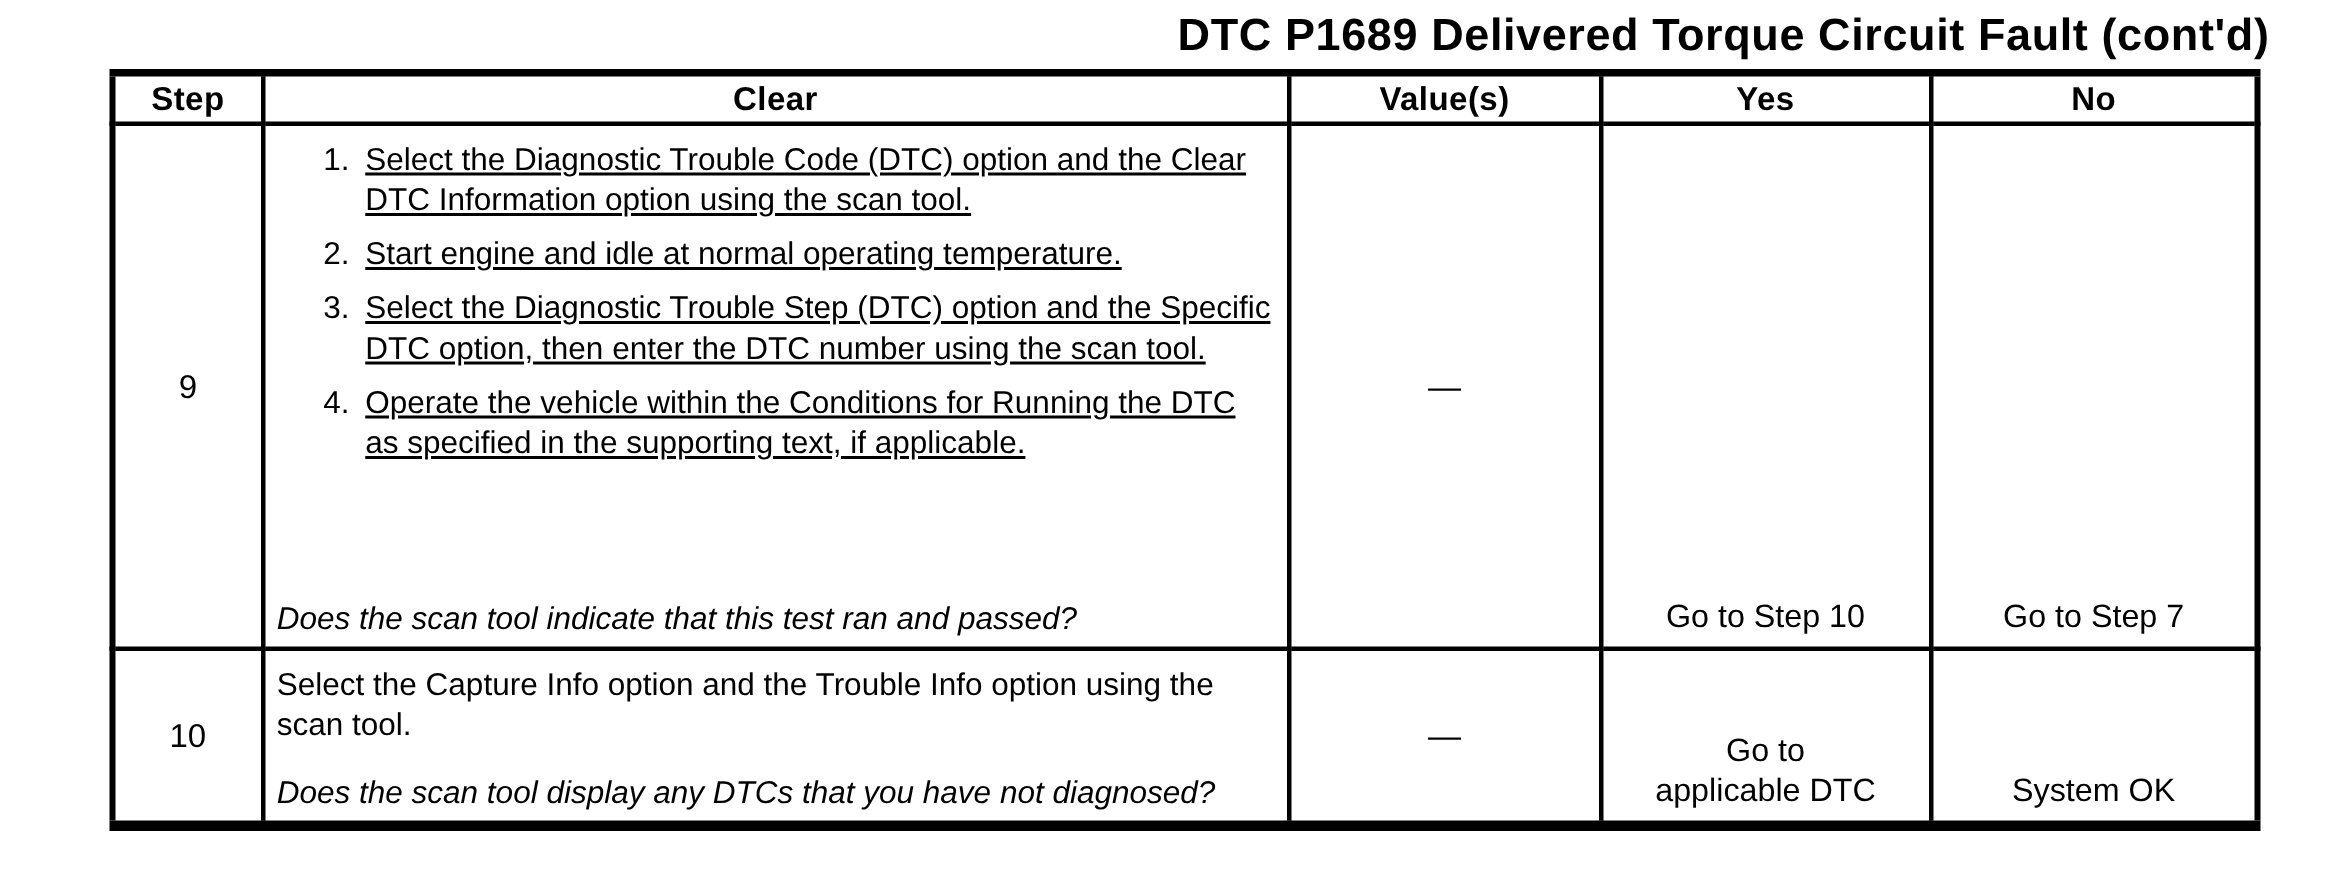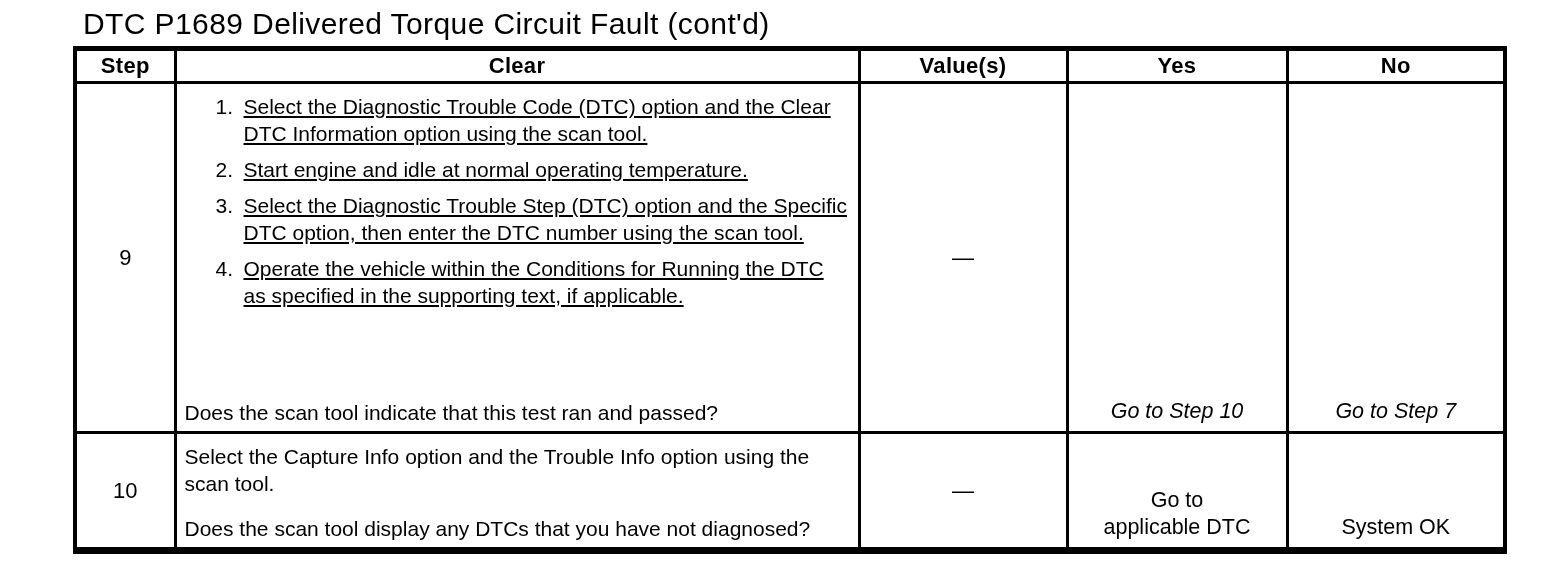--- a/index.html
+++ b/index.html
@@ -11,22 +11,22 @@
     width: 1568px;
     height: 580px;
     overflow: hidden;
     font-family: "Liberation Sans", sans-serif;
     color: #000;
     -webkit-font-smoothing: antialiased;
   }
   .page-title {
     width: 1430px;
     margin-left: 83px;
-    text-align: left;
-    font-weight: normal;
+    text-align: right;
+    font-weight: bold;
     font-size: 30px;
     letter-spacing: 0.4px;
     padding-top: 7px;
     white-space: nowrap;
   }
   table.dtc-table {
     border-collapse: collapse;
     table-layout: fixed;
     width: 1430px;
     margin-left: 73px;
@@ -79,35 +79,35 @@
   }
   .action-item .item-text {
     flex: 1;
     text-decoration: underline;
   }
   .action-paragraph {
     margin: 0;
   }
   .action-question {
     margin-top: auto;
+    font-style: italic;
   }
   td.value-cell {
     text-align: center;
     vertical-align: middle;
     font-size: 22px;
   }
   td.result-cell {
     text-align: center;
     vertical-align: bottom;
     padding: 0 6px 6px 6px;
     font-size: 21.5px;
     line-height: 27px;
   }
   .italic-result {
-    font-style: italic;
   }
 </style>
 </head>
 <body>
 
 <div class="page-title">DTC P1689 Delivered Torque Circuit Fault (cont'd)</div>
 
 <table class="dtc-table">
   <colgroup>
     <col style="width:100px">

